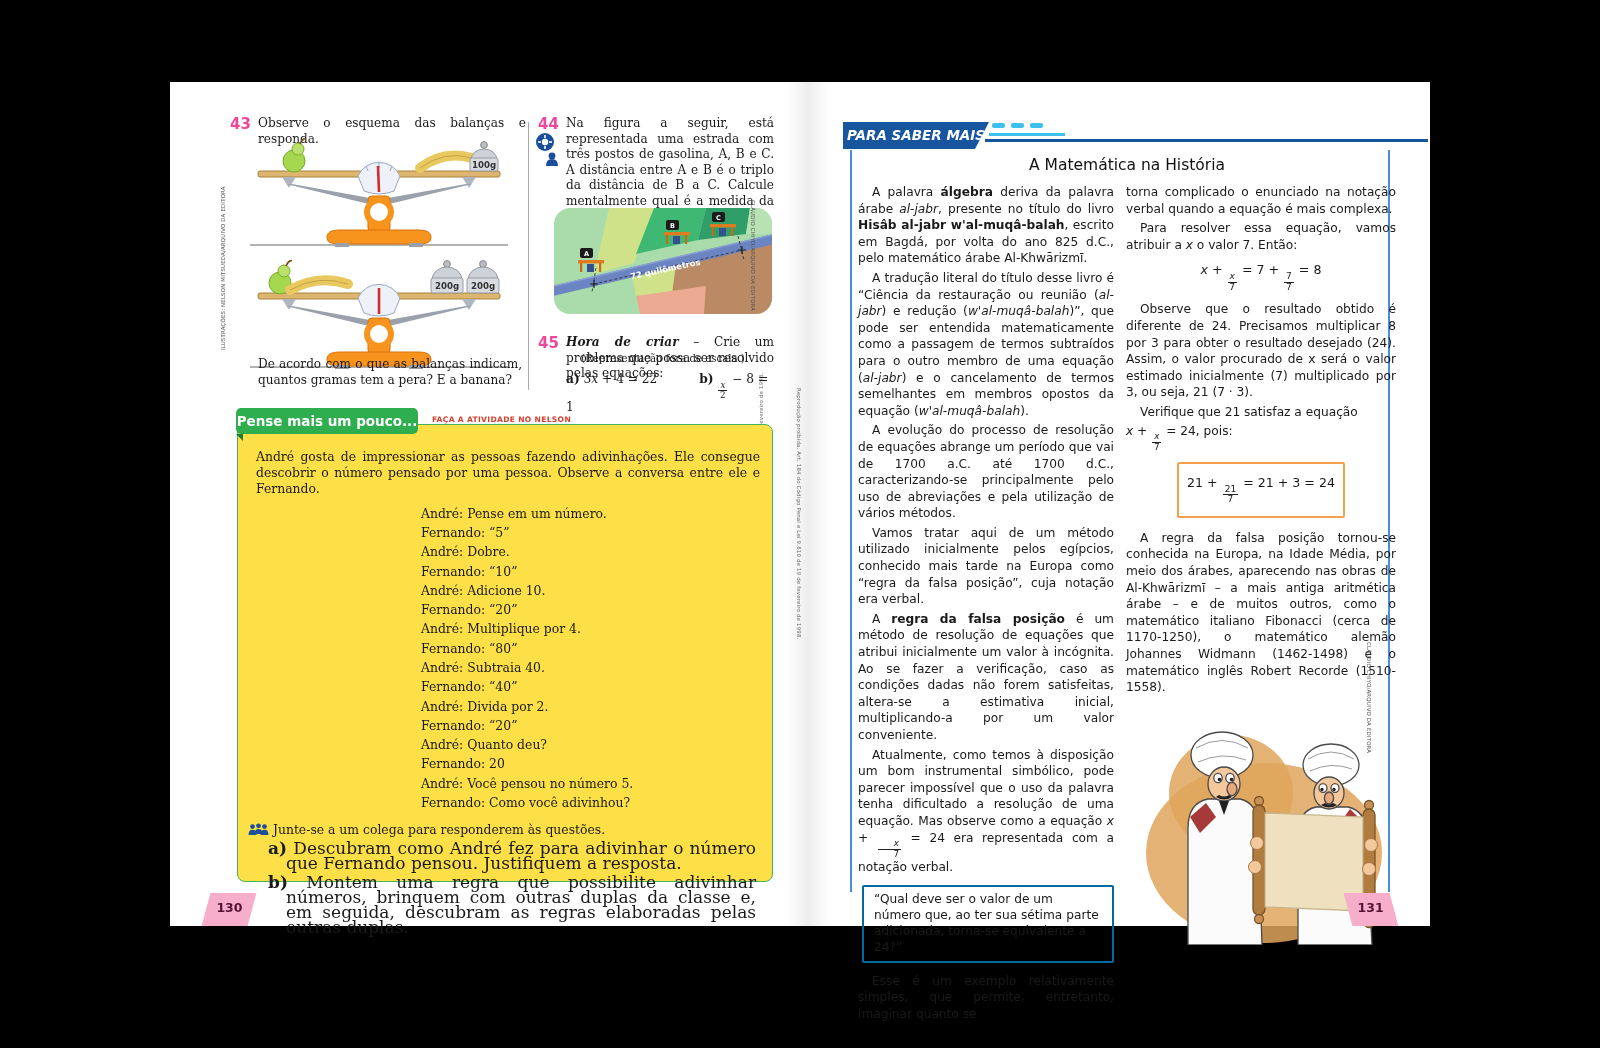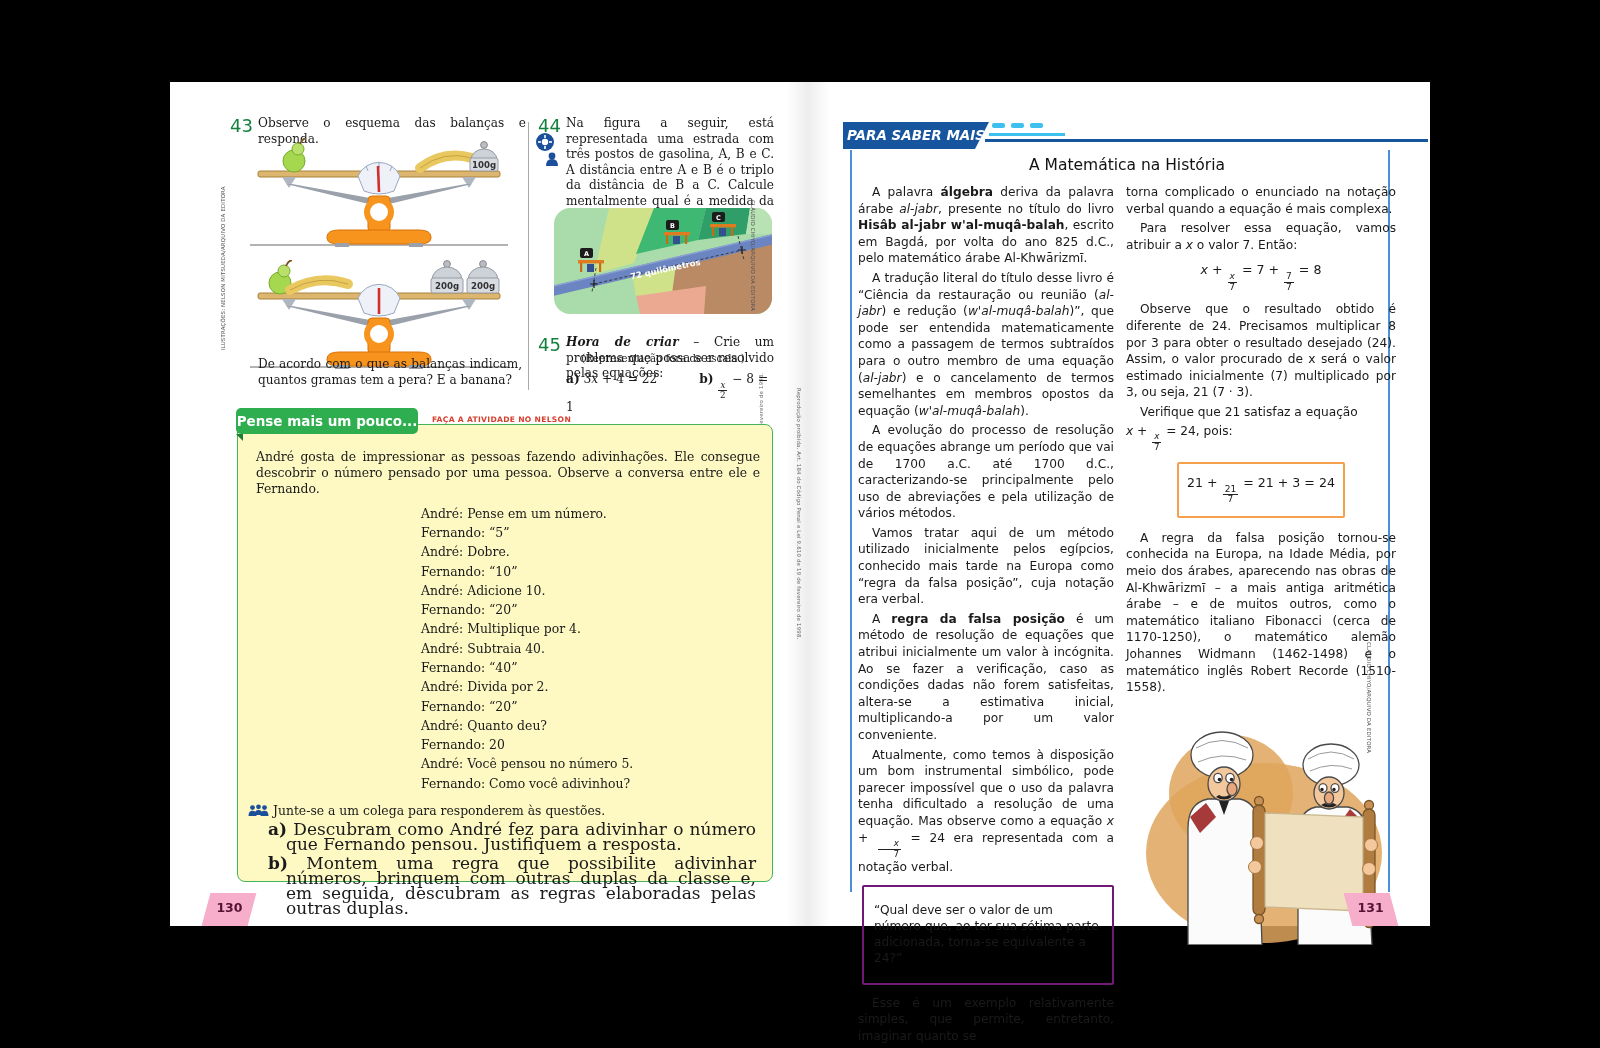--- a/index.html
+++ b/index.html
@@ -5,21 +5,21 @@
   html,body{margin:0;padding:0;background:#000;}
   .stage{position:relative;width:1600px;height:1048px;background:#000;overflow:hidden;
          font-family:"DejaVu Sans",sans-serif;}
   .spread{position:absolute;left:170px;top:82px;width:1260px;height:844px;background:#ffffff;}
   .gutter{position:absolute;left:616px;top:0;width:44px;height:100%;
           background:linear-gradient(to right,rgba(0,0,0,0),rgba(0,0,0,.07),rgba(0,0,0,0));}
   .abs{position:absolute;}
   .serif{font-family:"DejaVu Serif",serif;}
 
   
-  .exnum{color:#15803d;font-weight:normal;font-size:18px;font-family:"DejaVu Sans",sans-serif;}
+  .exnum{color:#ec4899;font-weight:bold;font-size:15px;font-family:"DejaVu Sans",sans-serif;}
   .extext{font-size:12.1px;line-height:15.6px;color:#1a1a1a;text-align:justify;}
   .vtext{writing-mode:vertical-rl;transform:rotate(180deg);font-size:5.4px;letter-spacing:.2px;
          color:#555;font-family:"DejaVu Sans",sans-serif;white-space:nowrap;}
   .vtext2{writing-mode:vertical-rl;font-size:5.4px;letter-spacing:.2px;color:#555;
          font-family:"DejaVu Sans",sans-serif;white-space:nowrap;}
 
   
   .frac{display:inline-flex;flex-direction:column;align-items:center;vertical-align:-0.55em;
         line-height:1.05;font-size:.72em;margin:0 1px;}
   .frac .fn{border-bottom:1px solid #222;padding:0 2px;}
@@ -28,21 +28,21 @@
   .eqbox{border:2px solid #f5a04c;border-radius:2px;width:152px;margin:10px auto 12px auto;
          padding:11px 6px;text-align:center;font-size:12.6px;color:#1a1a1a;background:#fff;}
 
   
   .divider{position:absolute;left:358px;top:40px;width:1px;height:268px;background:#a9a9a9;}
   .q43{width:268px;}
   .groundnote{font-size:12.1px;line-height:16px;color:#1a1a1a;text-align:justify;}
 
   
   .pense{position:absolute;left:67px;top:342px;width:534px;height:456px;
-         border:1.6px solid #43b45c;border-radius:8px;background:#fef9c3;}
+         border:1.6px solid #43b45c;border-radius:8px;background:#fde047;}
   .pense-pill{position:absolute;left:-2px;top:-17px;width:182px;height:26px;background:#2fae4f;
         border-radius:5px;color:#fff;font-weight:bold;font-size:13.5px;line-height:26px;
         text-align:center;font-family:"DejaVu Sans",sans-serif;}
   .pense-tail{position:absolute;left:-2px;top:9px;width:0;height:0;
         border-top:7px solid #1d7d36;border-left:7px solid transparent;}
   .pense-tag{position:absolute;left:194px;top:-10px;color:#d6402f;font-weight:bold;
         font-size:7.6px;letter-spacing:.3px;font-family:"DejaVu Sans",sans-serif;}
   .pense-intro{margin:24px 12px 4px 18px;font-size:12.4px;line-height:16.2px;color:#1a1a1a;
         text-align:justify;}
   .dialogue{margin:6px 0 0 183px;font-size:12.4px;line-height:19.3px;color:#1a1a1a;}
@@ -58,21 +58,21 @@
         text-align:center;}
   .dash{position:absolute;height:5px;width:13px;border-radius:2px;background:#3bc0ef;top:41px;}
   .cyanline{position:absolute;left:819px;top:51px;width:76px;height:3px;background:#3bc0ef;}
   .blueline{position:absolute;left:815px;top:57px;width:443px;height:3px;background:#17559e;}
   .vline{position:absolute;top:68px;width:2px;height:742px;background:#4a90d9;}
   .psm-title{position:absolute;left:688px;top:74px;width:538px;text-align:center;
         font-size:15.5px;font-weight:normal;color:#111;}
   .col{position:absolute;top:102px;font-size:12.2px;line-height:16.6px;color:#1a1a1a;}
   .col p{margin:0 0 3px 0;text-indent:14px;text-align:justify;}
   .col p.noind{text-indent:0;}
-  .quotebox{border:2px solid #701a75;border-radius:2px;margin:10px 0 10px 4px;padding:16px 10px;
+  .quotebox{border:2px solid #0369a1;border-radius:2px;margin:10px 0 10px 4px;padding:5px 10px;
         font-size:12.2px;line-height:15.8px;text-align:left;}
   b{font-weight:bold;}
 
   
   .tab{position:absolute;width:46px;height:33px;background:#f7aeca;color:#513;
        font-weight:bold;font-size:12.5px;text-align:center;line-height:30px;}
   .tab-l{left:36px;top:811px;transform:skewX(-15deg);}
   .tab-r{left:1178px;top:811px;transform:skewX(15deg);}
   .tab span{display:inline-block;}
   .tab-l span{transform:skewX(15deg);}
@@ -251,20 +251,21 @@
     <div class="pense-tag">FAÇA A ATIVIDADE NO NELSON</div>
     <div class="pense-intro">André gosta de impressionar as pessoas fazendo adivinhações. Ele consegue descobrir o número pensado por uma pessoa. Observe a conversa entre ele e Fernando.</div>
     <div class="dialogue">
       <div>André: Pense em um número.</div>
       <div>Fernando: “5”</div>
       <div>André: Dobre.</div>
       <div>Fernando: “10”</div>
       <div>André: Adicione 10.</div>
       <div>Fernando: “20”</div>
       <div>André: Multiplique por 4.</div>
+      <div>Fernando: “80”</div>
       <div>André: Subtraia 40.</div>
       <div>Fernando: “40”</div>
       <div>André: Divida por 2.</div>
       <div>Fernando: “20”</div>
       <div>André: Quanto deu?</div>
       <div>Fernando: 20</div>
       <div>André: Você pensou no número 5.</div>
       <div>Fernando: Como você adivinhou?</div>
     </div>
     <div class="partner">

